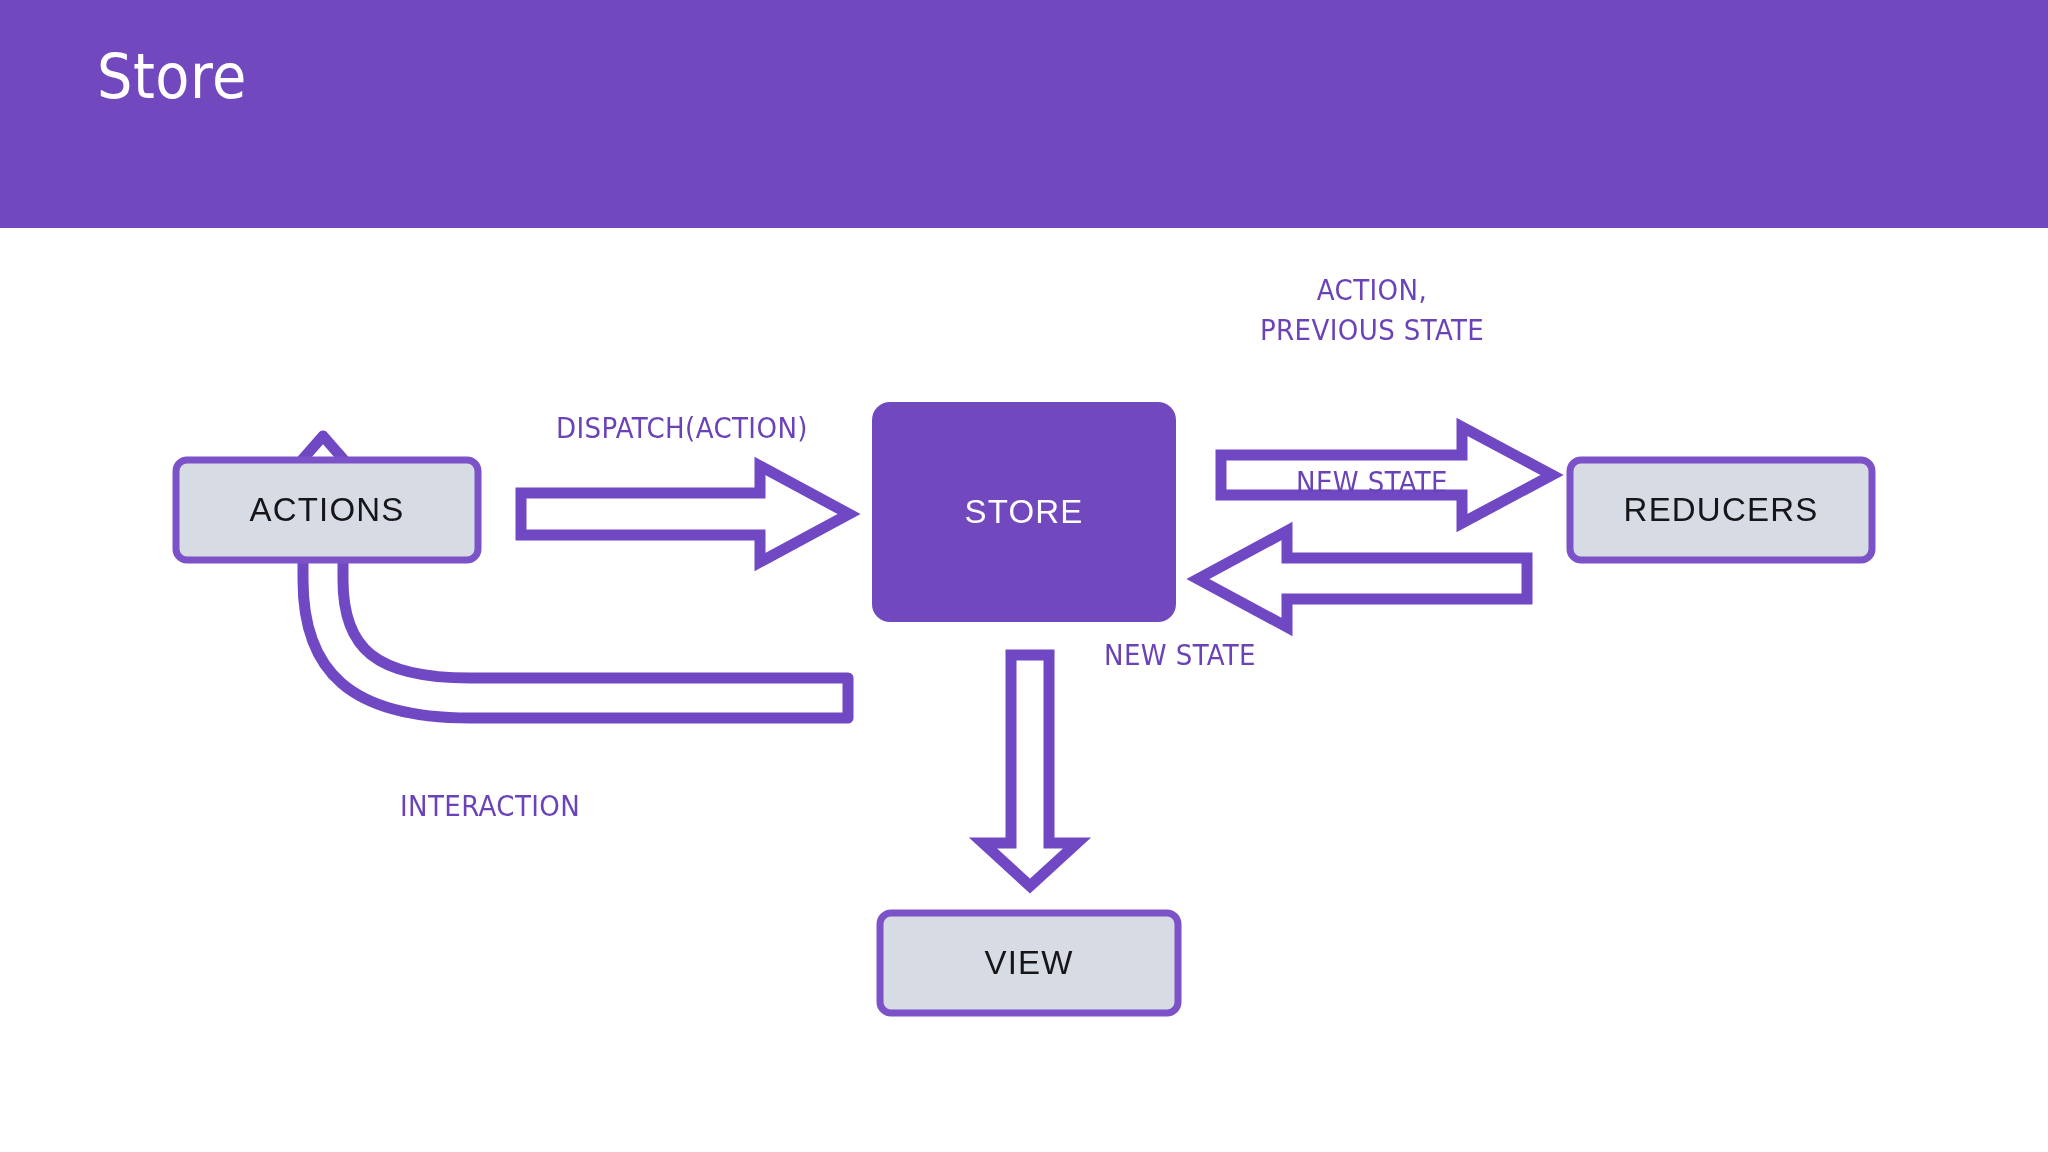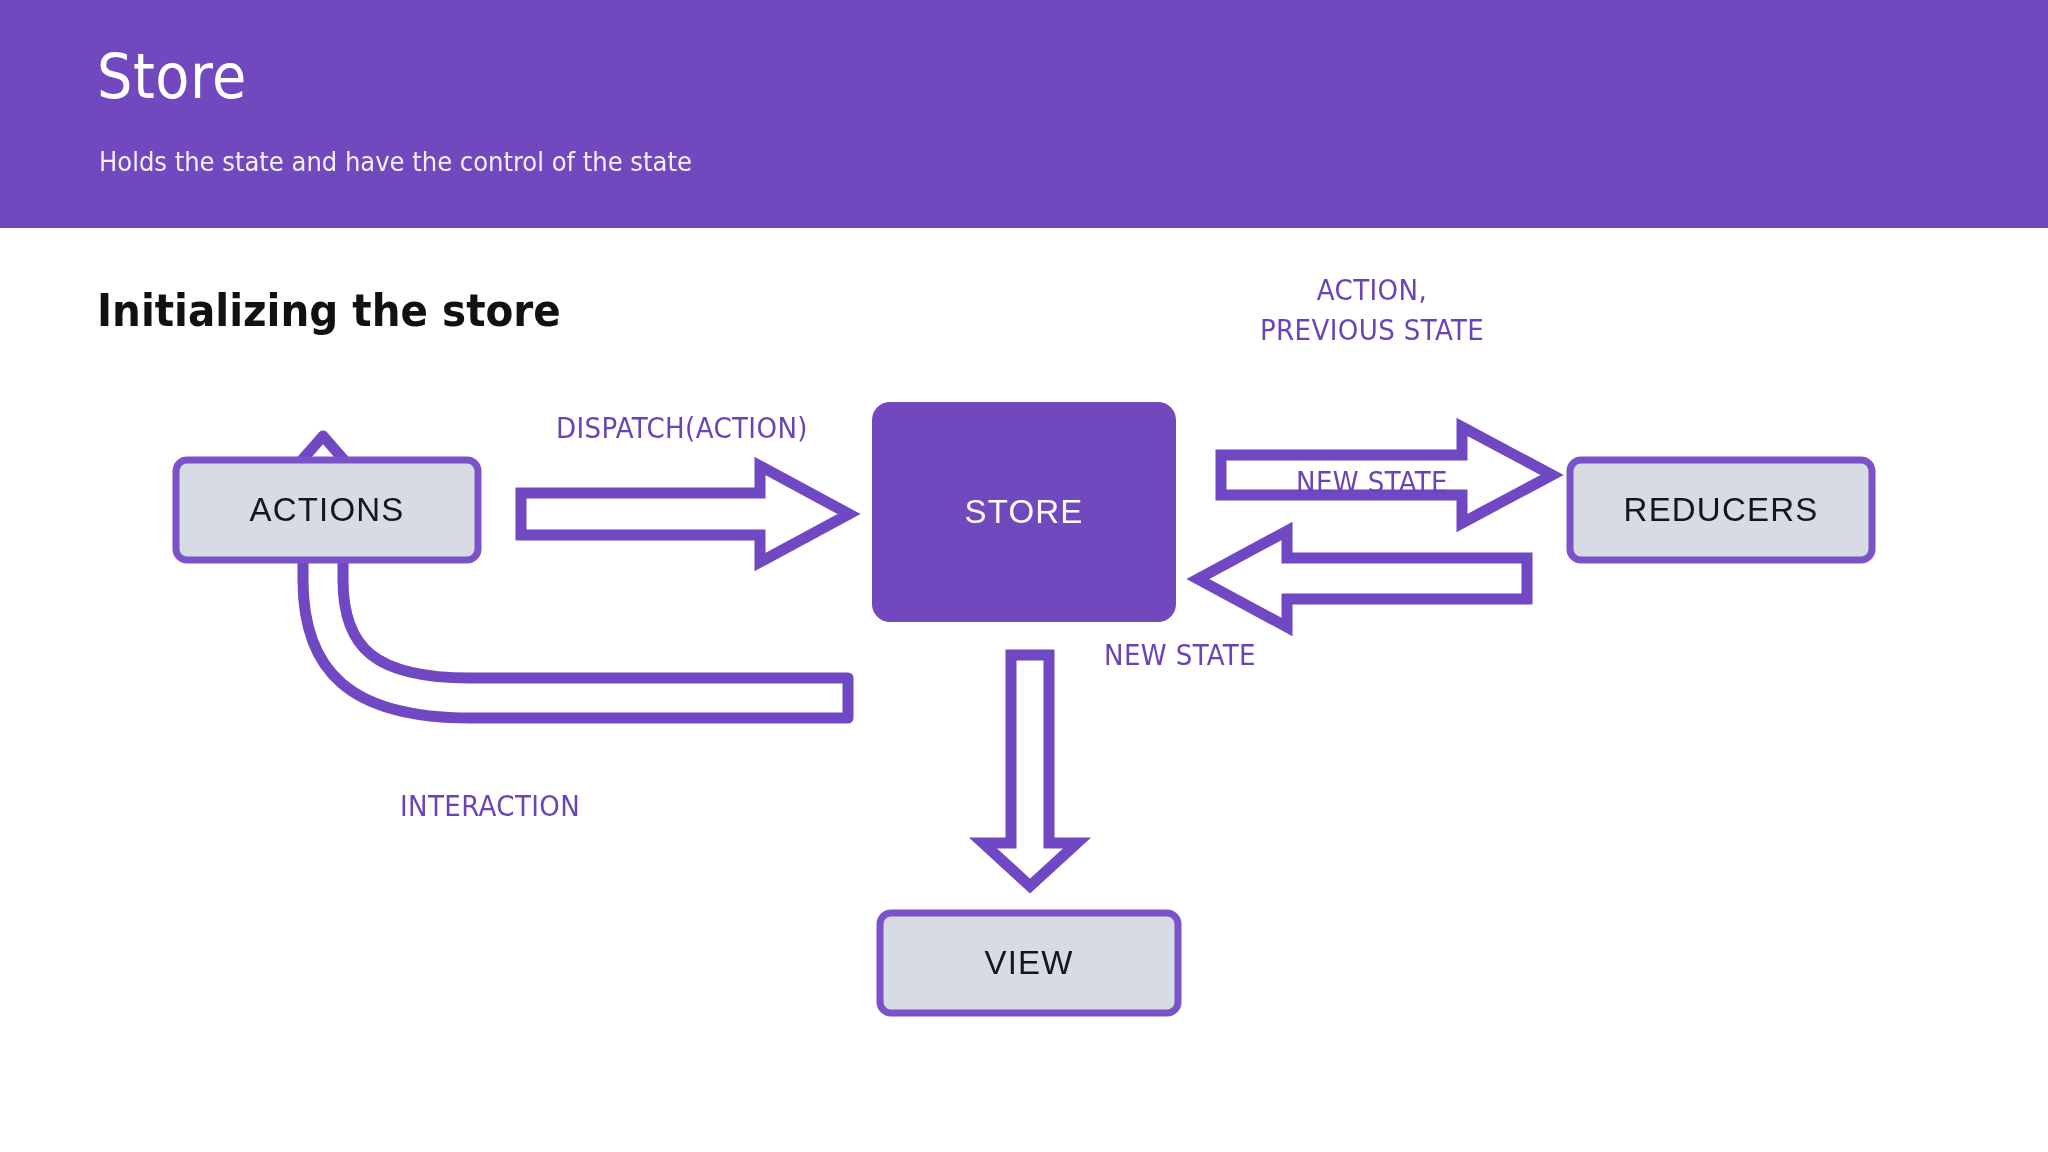--- a/index.html
+++ b/index.html
@@ -96,26 +96,24 @@
     font-size: 29px;
     fill: #6B43B8;
     letter-spacing: 0.4px;
   }
 </style>
 </head>
 <body>
 
 <div class="header-band">
   <div class="header-title">Store</div>
-  <div class="header-subtitle">Holds the state and have the control of the state</div>
 </div>
 
 <div class="slide-body">
 
-  <div class="section-heading">Initializing the store</div>
 
   <div class="diagram">
     <svg width="2048" height="924" viewBox="0 0 2048 924" xmlns="http://www.w3.org/2000/svg">
 
       <g>
 
         <path d="M 521,265 L 760,265 L 760,238 L 849,286 L 760,334 L 760,307 L 521,307 Z" fill="#ffffff" stroke="#7048C4" stroke-width="11" stroke-linejoin="miter"></path>
       </g>
       <text class="edge-label" x="556" y="210">DISPATCH(ACTION)</text>
 

